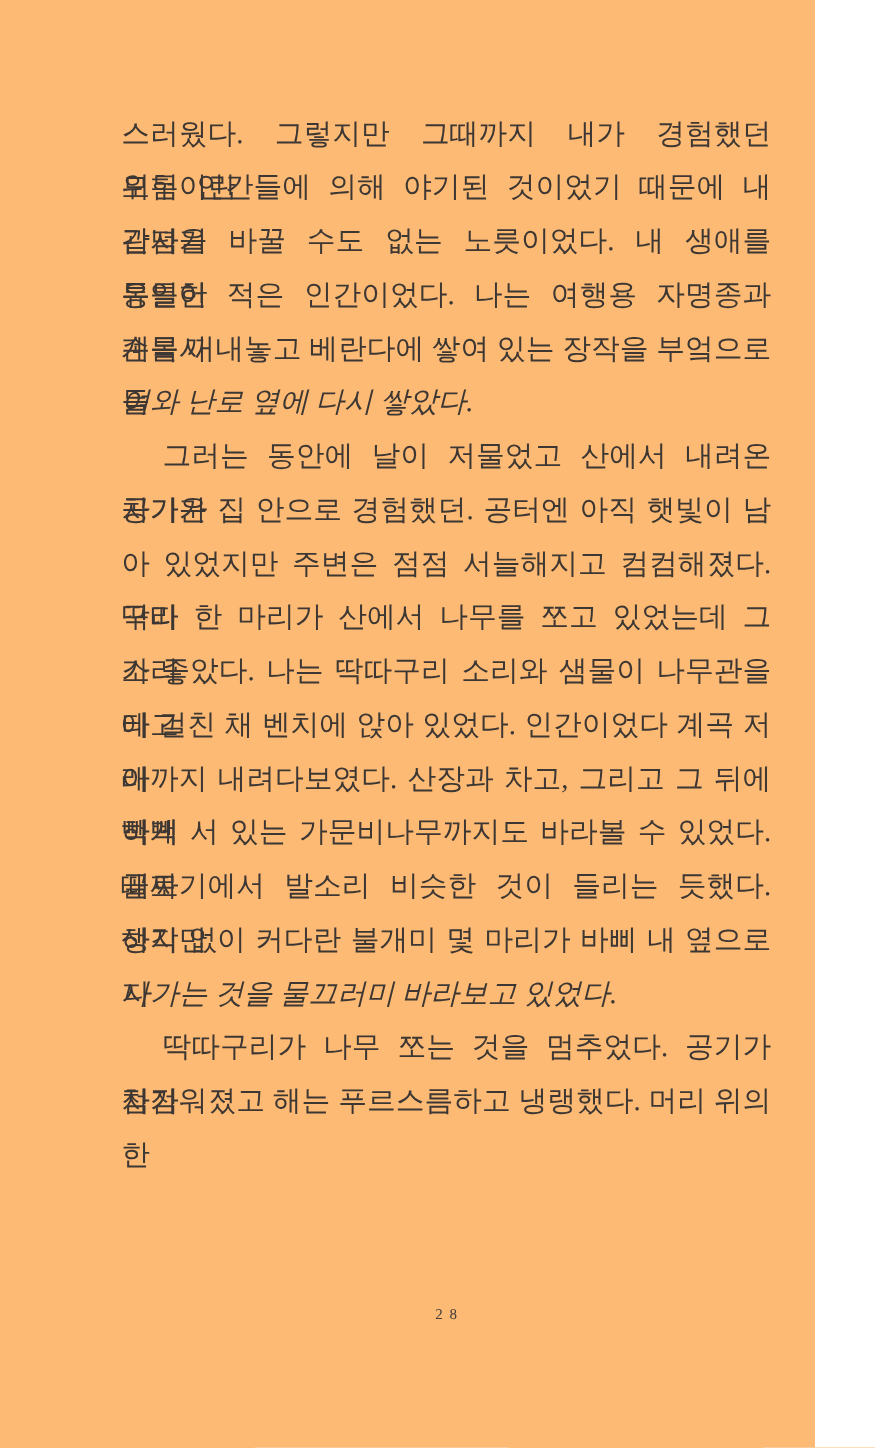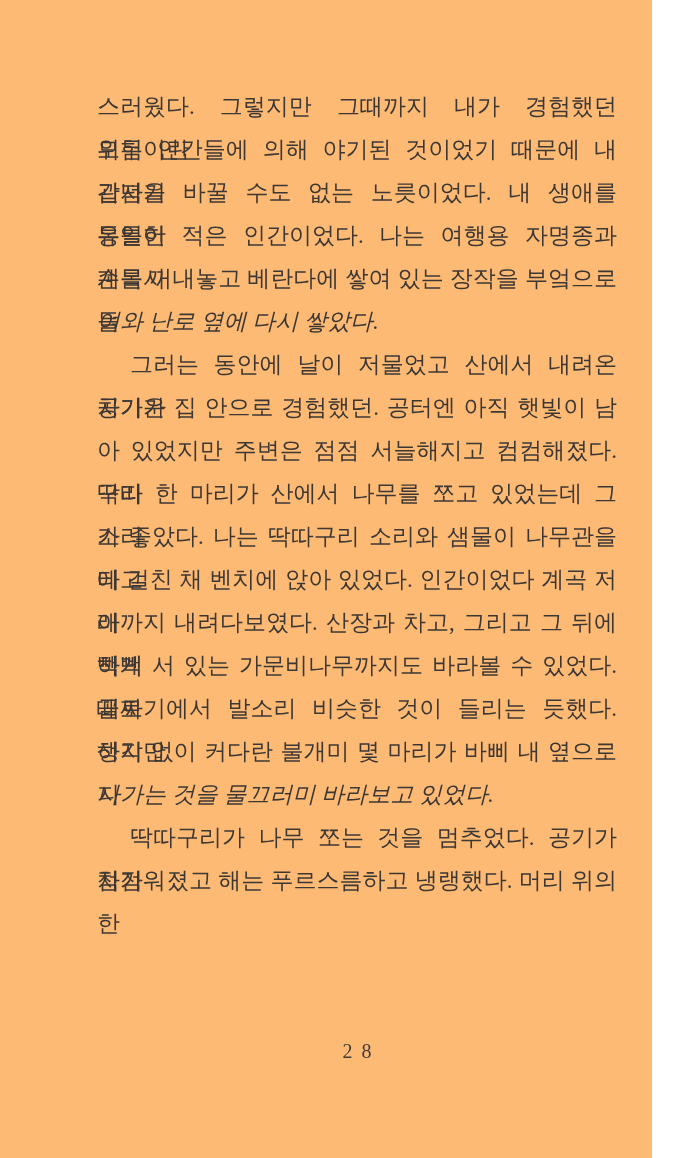--- a/index.html
+++ b/index.html
@@ -43,21 +43,21 @@
   }
   .line.indent {
     text-indent: 33px;
   }
   .page-number {
     position: absolute;
     left: 97px;
     top: 1036px;
     width: 520px;
     text-align: center;
-    font-size: 20px;
+    font-size: 12px;
     line-height: 30px;
     letter-spacing: 0.45em;
     padding-left: 0.45em; 
     box-sizing: border-box;
     color: #423c39;
   }
 </style>
 </head>
 <body>
 

